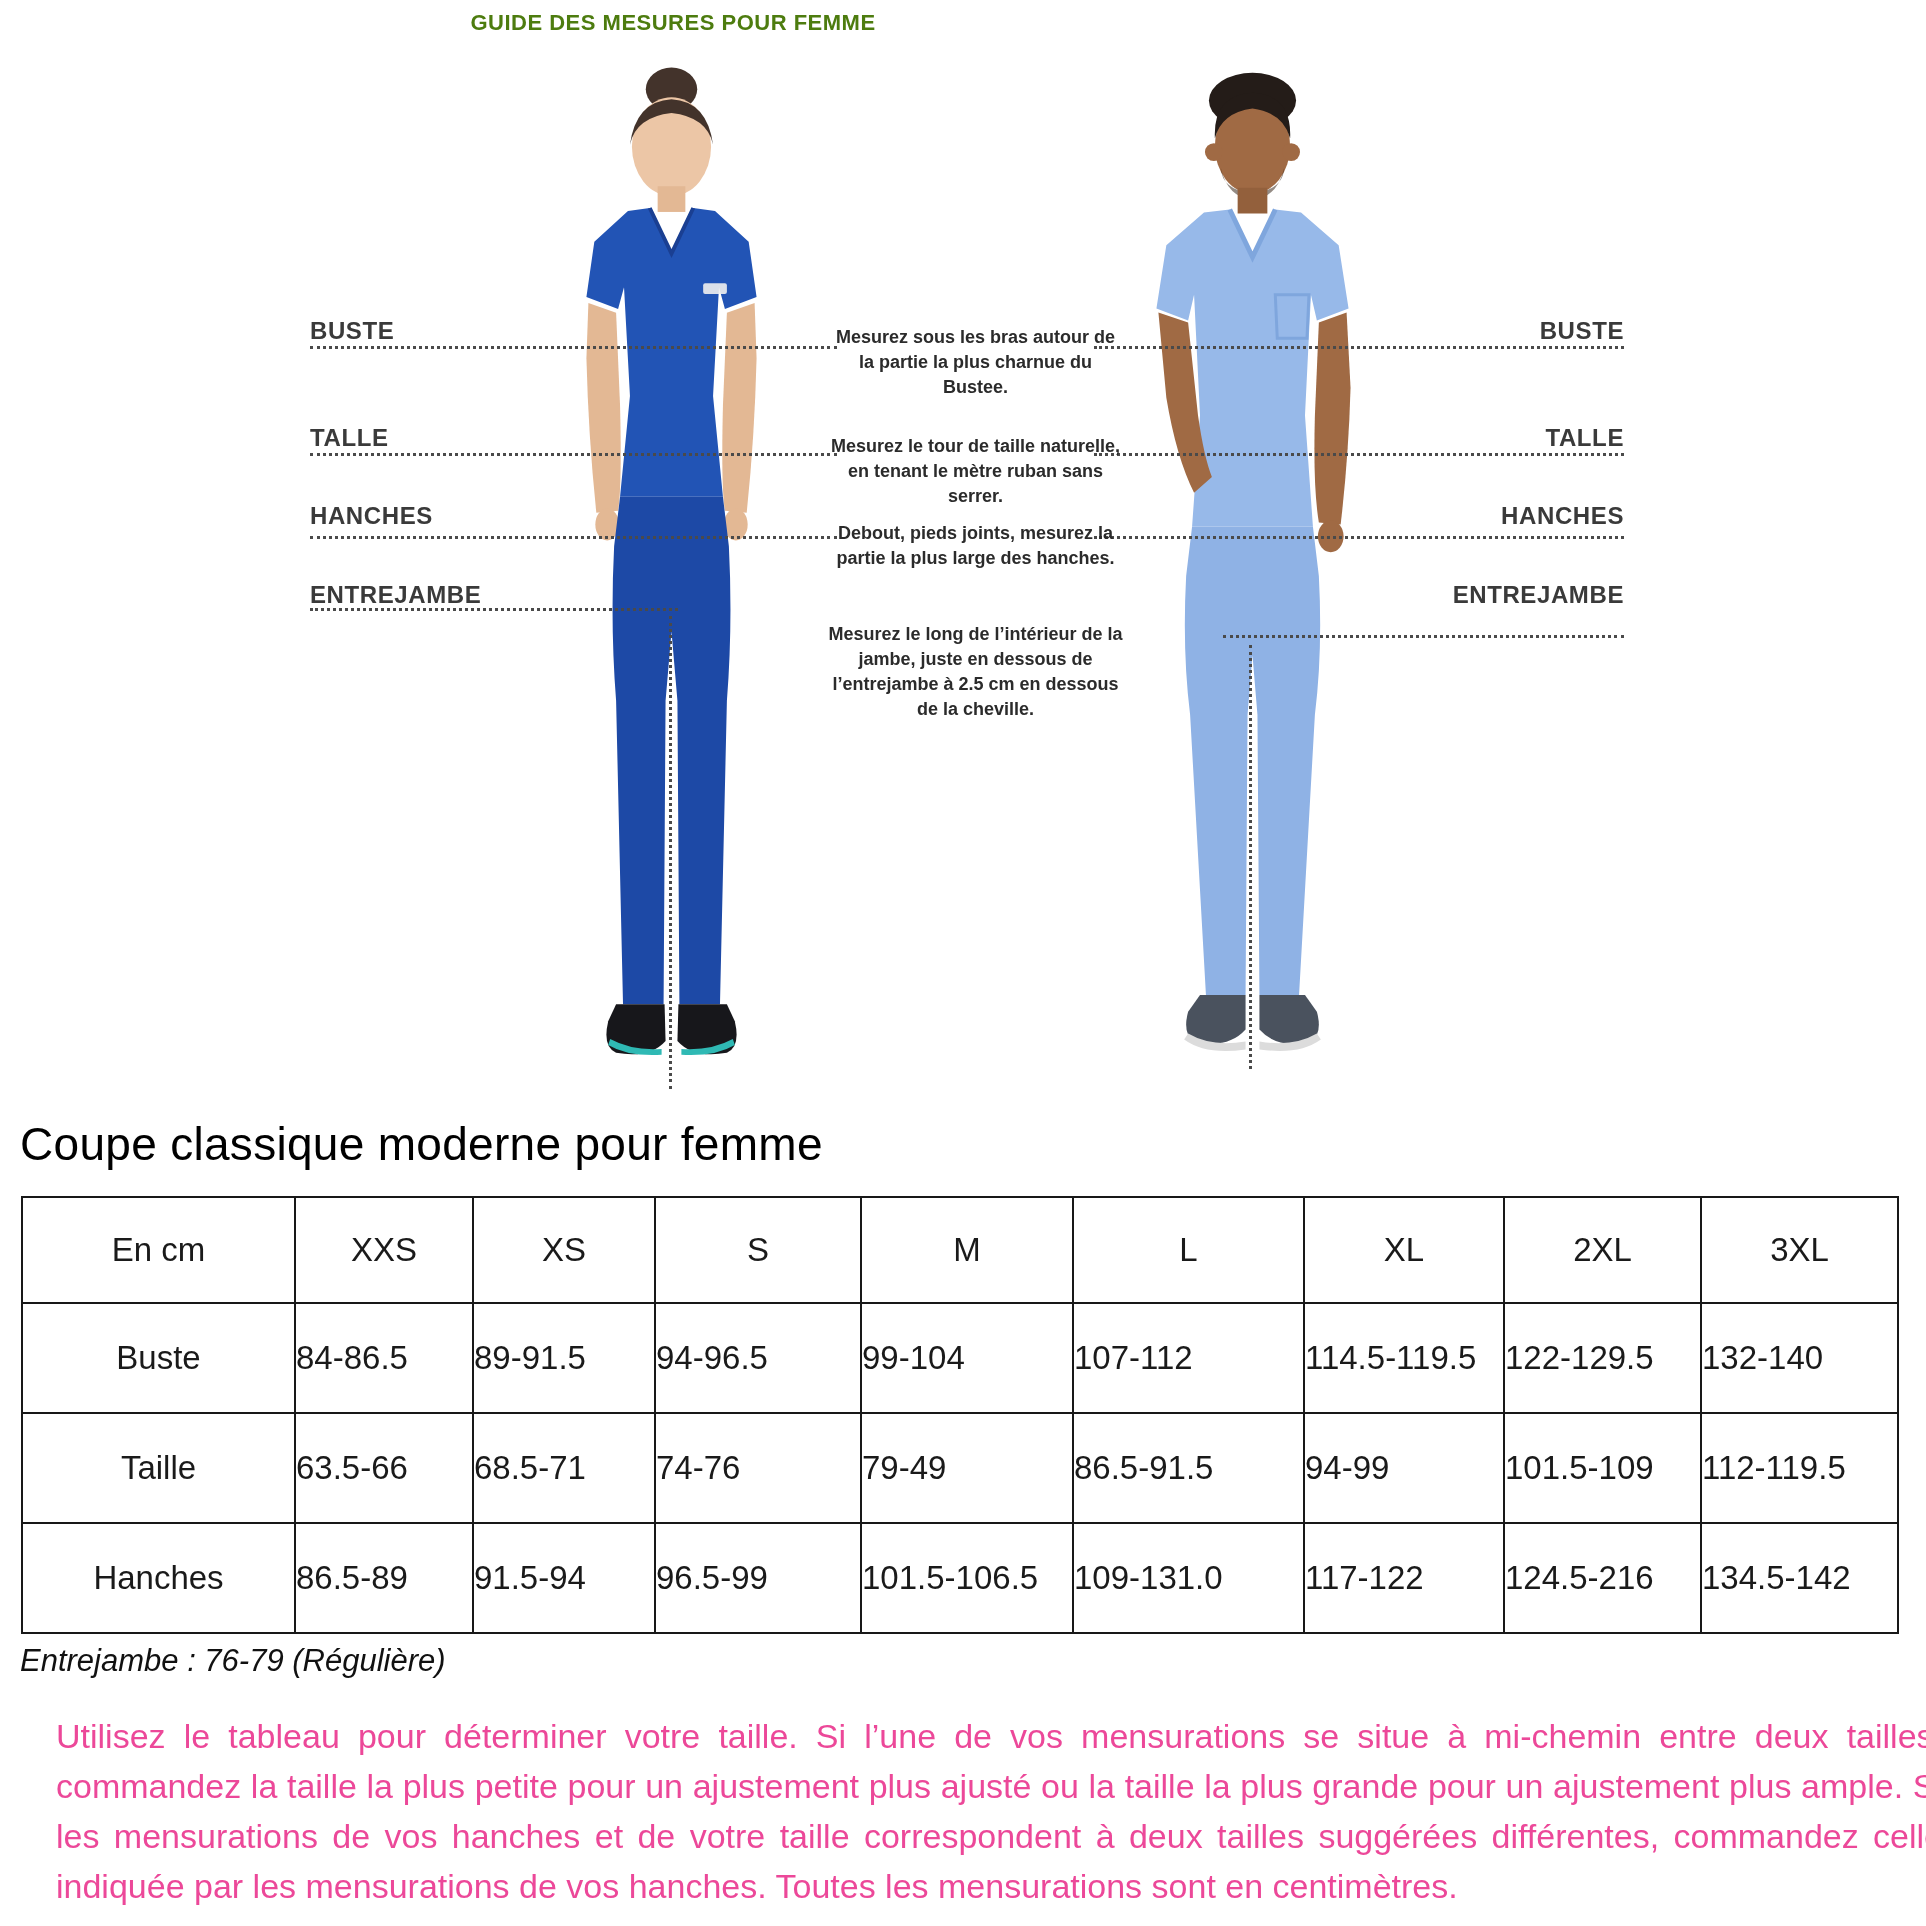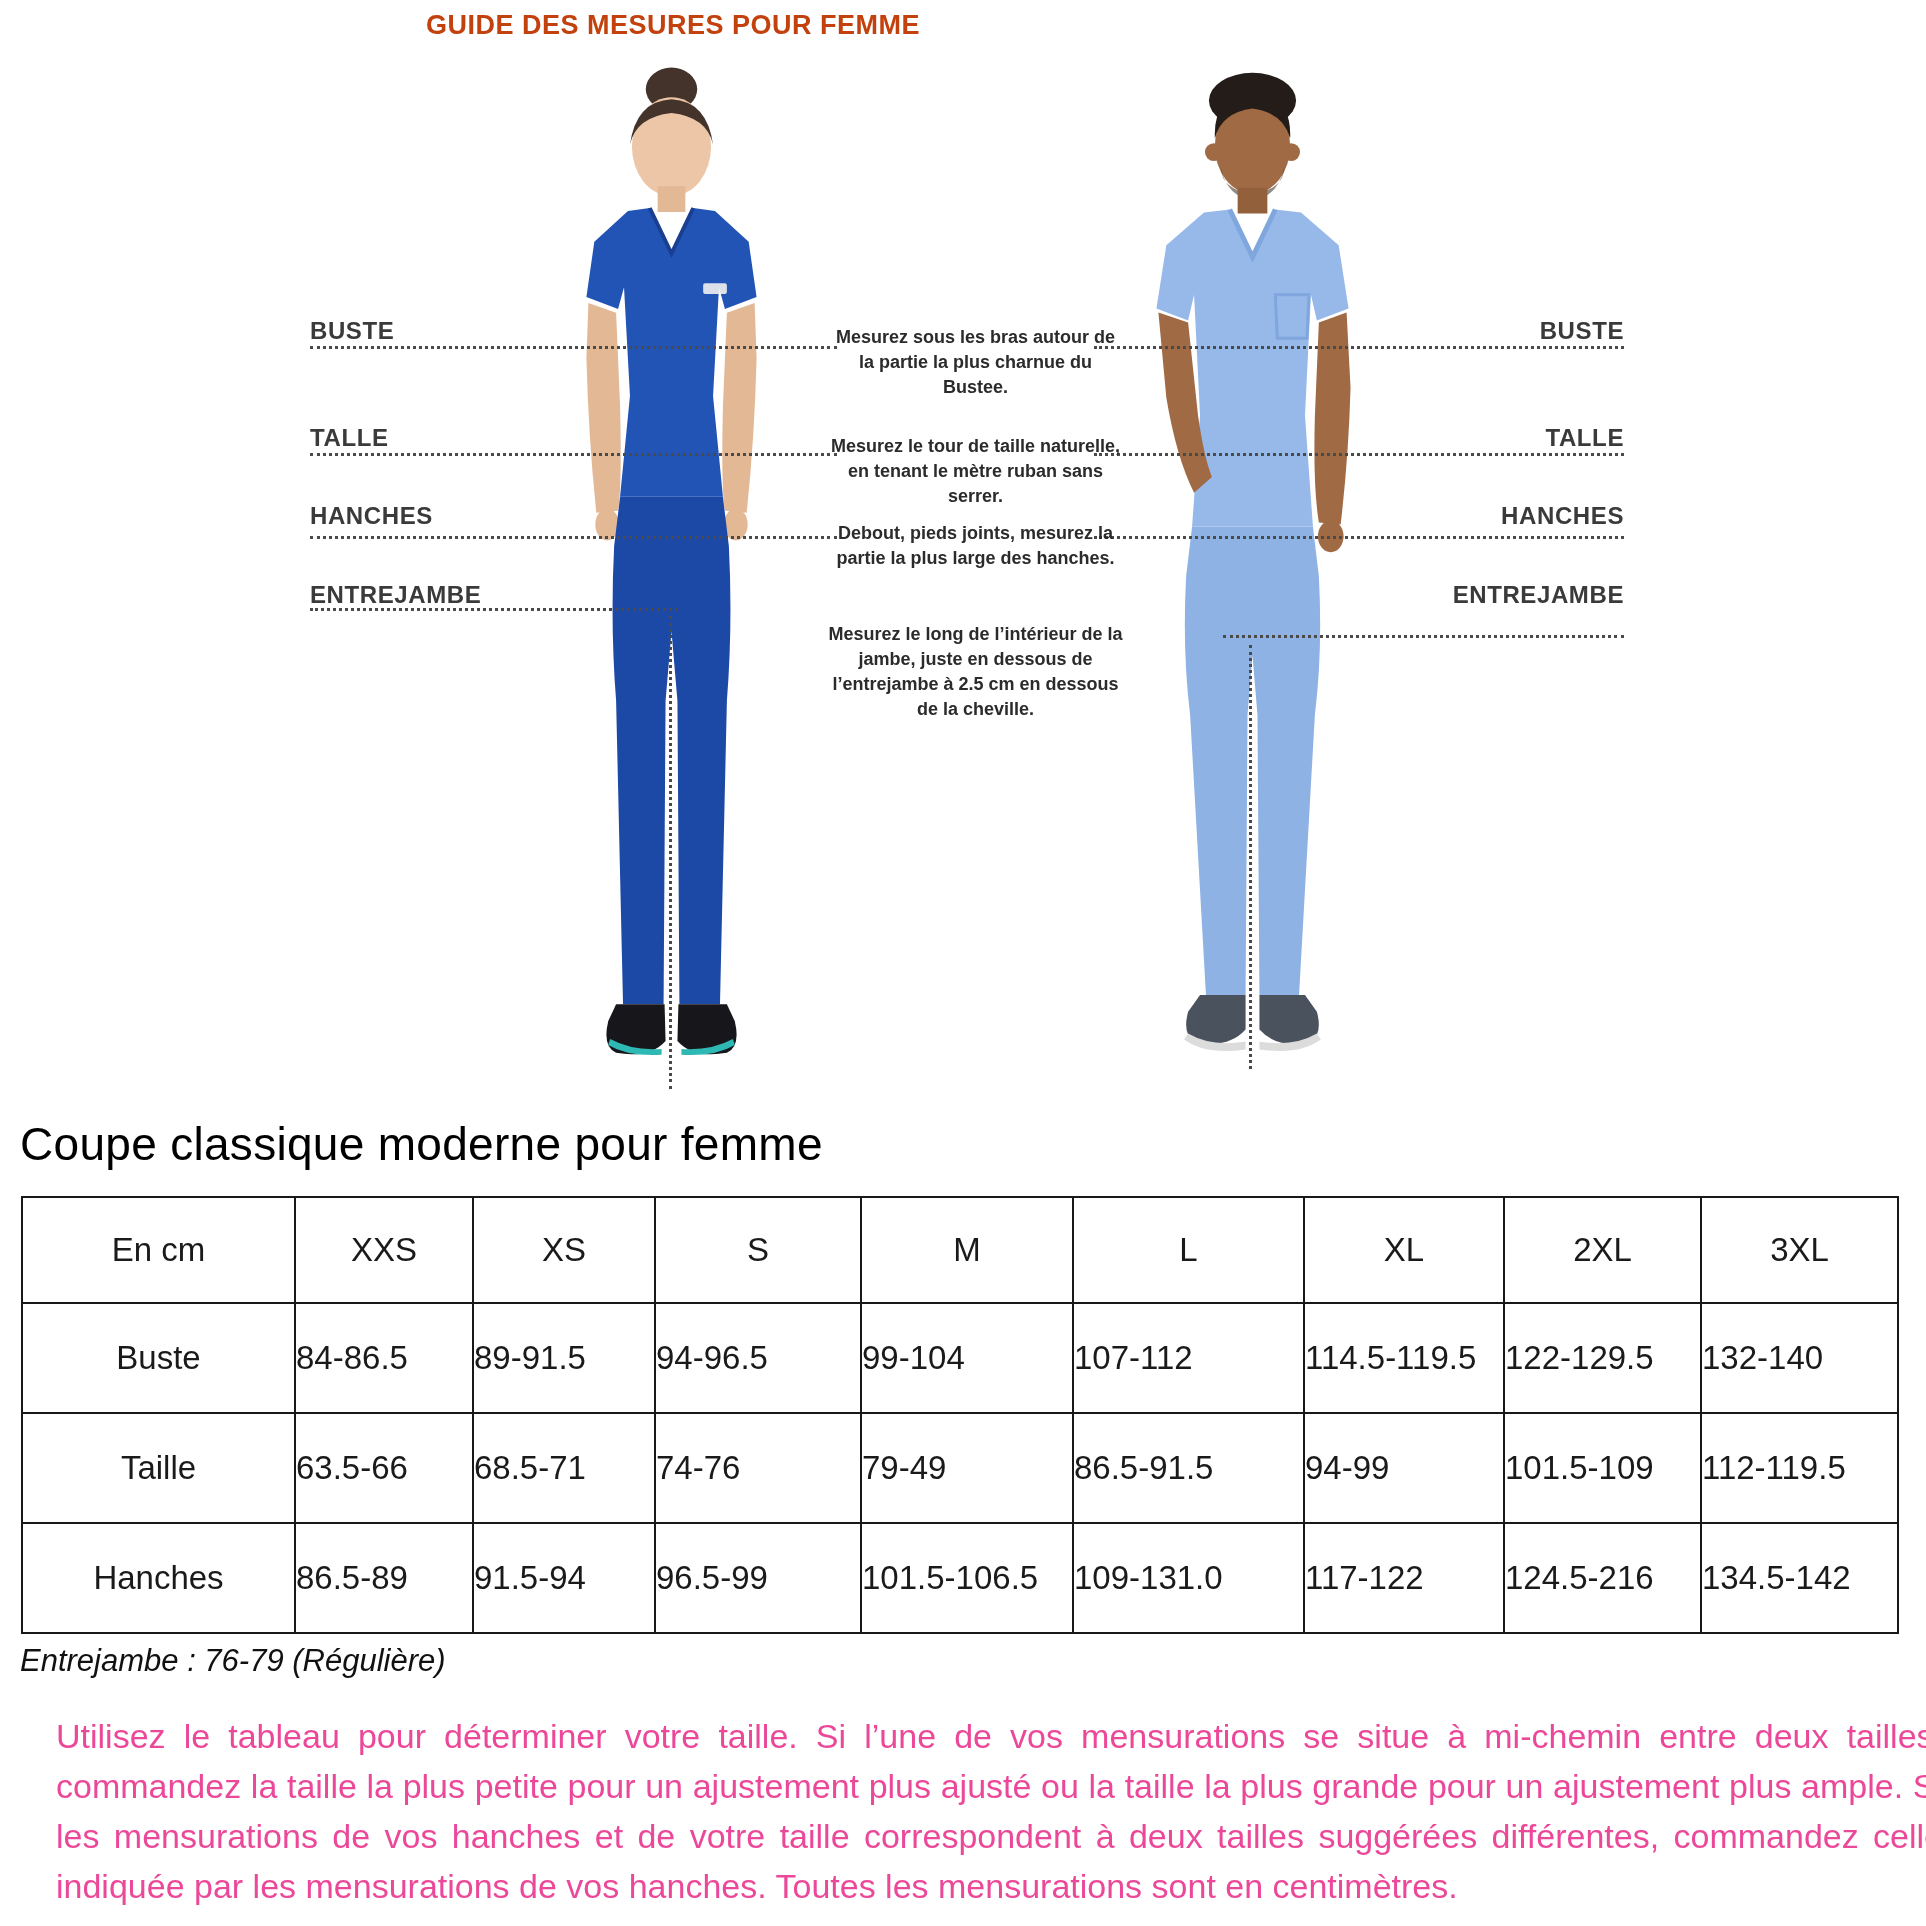--- a/index.html
+++ b/index.html
@@ -1,22 +1,22 @@
 <!DOCTYPE html>
 <html><head>
 <meta charset="utf-8">
 <style>
   * { margin:0; padding:0; box-sizing:border-box; }
   html,body { background:#ffffff; }
   body { font-family:"Liberation Sans", sans-serif; color:#000; }
   #page { position:relative; width:1927px; height:1927px; background:#fff; overflow:hidden; }
   .abs { position:absolute; }
 
-  .guide-title { top:10px; width:554px; text-align:center; font-size:27px; font-weight:bold;
-                 letter-spacing:0.5px; color:#c2410c; z-index:6; }
+  .guide-title { top:10px; width:554px; text-align:center; font-size:22px; font-weight:bold;
+                 letter-spacing:0.5px; color:#4d7c0f; z-index:6; }
 
   .mlabel { font-size:24px; font-weight:bold; letter-spacing:0.6px; color:#3a3a3a; line-height:1; z-index:6; }
   .rlabels { text-align:right; }
 
   .dot-h { border-top:3px dotted #4a4a4a; height:0; z-index:5; }
   .dot-v { border-left:3px dotted #4a4a4a; width:0; z-index:5; }
 
   .instr { left:827px; width:297px; text-align:center; font-size:18px; font-weight:bold;
            line-height:25px; color:#2b2b2b; z-index:6;margin-top:8px; }
 

